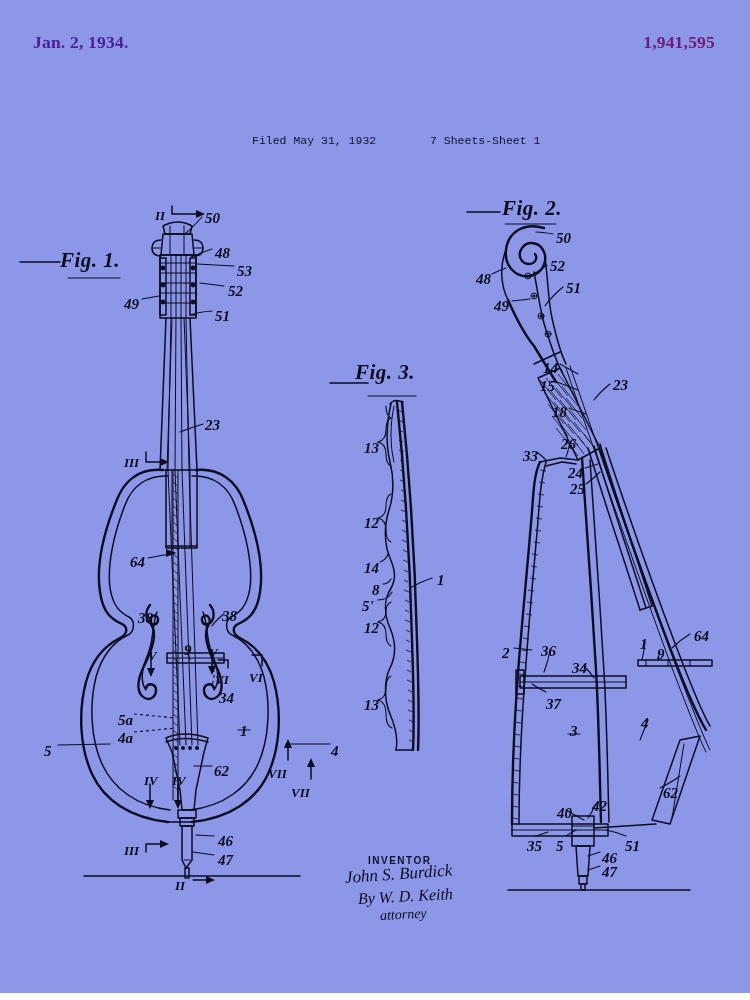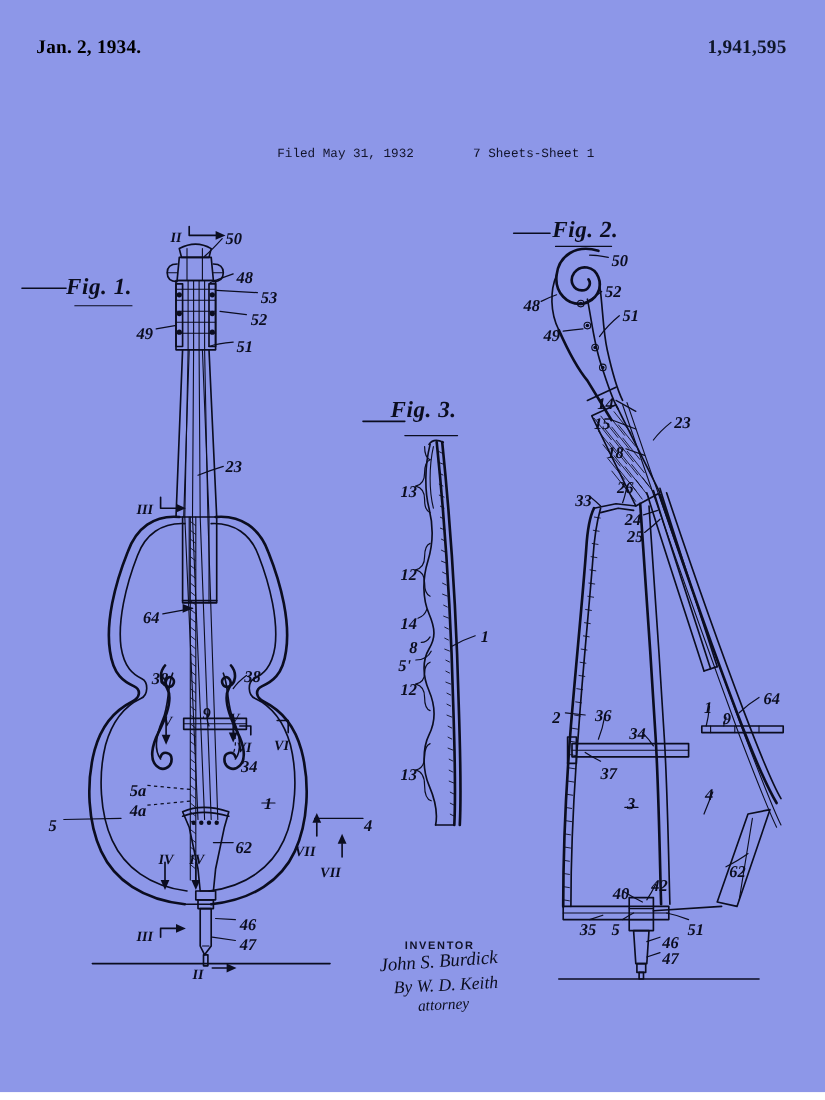--- a/index.html
+++ b/index.html
@@ -13,27 +13,27 @@
   #sheet{
     position:relative;
     width:750px;height:993px;
     background:#8d97e8;
     overflow:hidden;
   }
   
   .hdr-date{
     position:absolute;left:33px;top:32px;
     font-family:"Liberation Serif", serif;
-    font-weight:bold;font-size:17.5px;color:#000000;
+    font-weight:bold;font-size:17.5px;color:#4c1d95;
     letter-spacing:.2px;
   }
   .hdr-num{
     position:absolute;right:35px;top:32px;
     font-family:"Liberation Serif", serif;
-    font-weight:bold;font-size:17.5px;color:#0f172a;
+    font-weight:bold;font-size:17.5px;color:#701a75;
     letter-spacing:.2px;
   }
   .hdr-center{
     position:absolute;left:0;width:750px;text-align:center;
     font-family:"Liberation Mono", monospace;
     color:#11132a;
   }
   .hdr-inventor{top:80px;font-size:13.5px;font-weight:bold;letter-spacing:1.6px;}
   .hdr-title{top:106px;font-size:11.5px;letter-spacing:.4px;}
   .hdr-filed{

